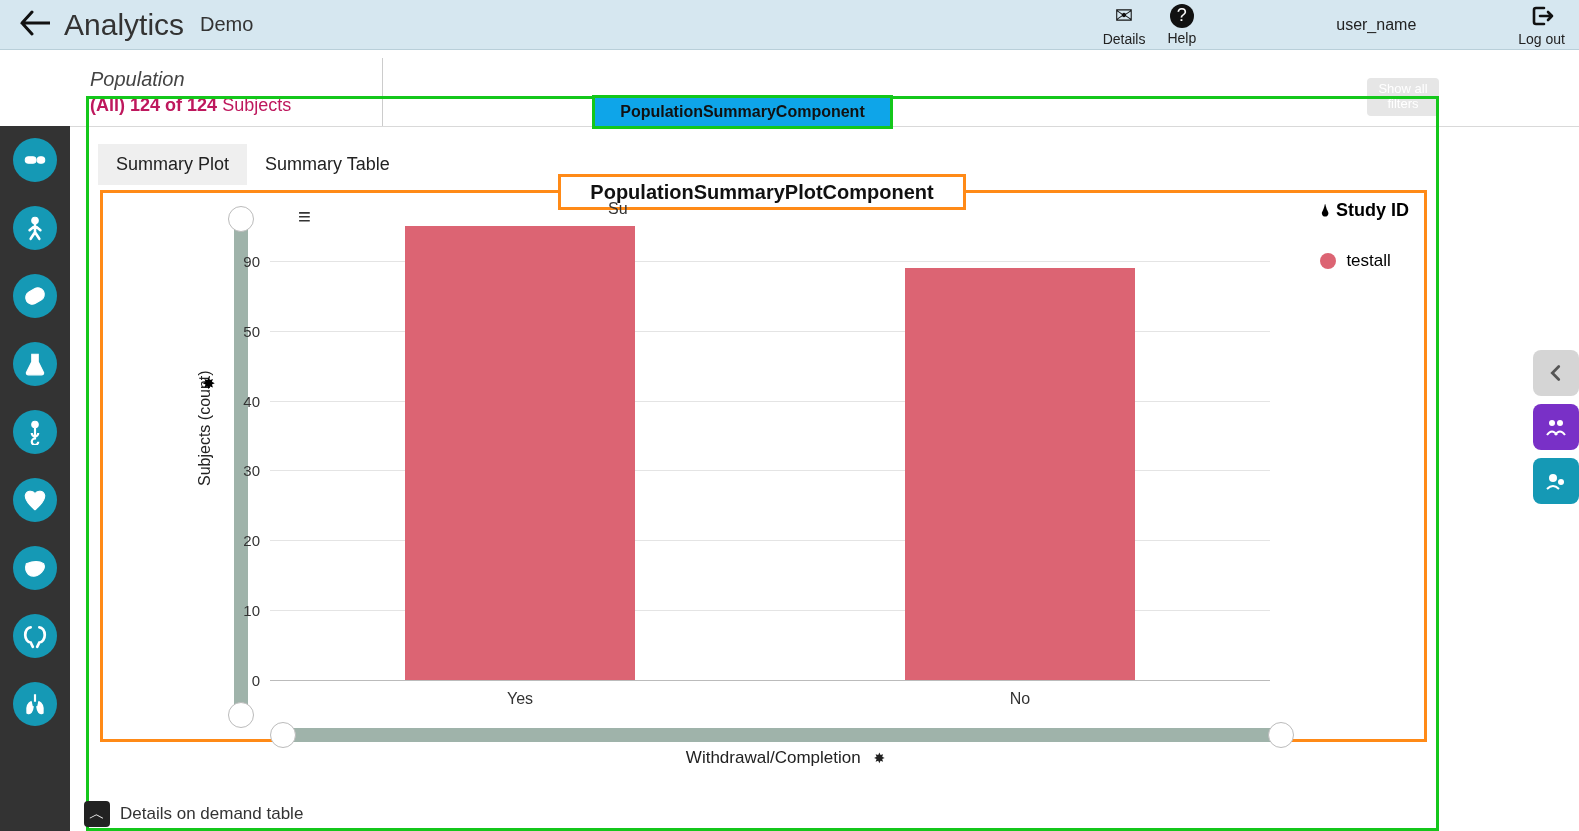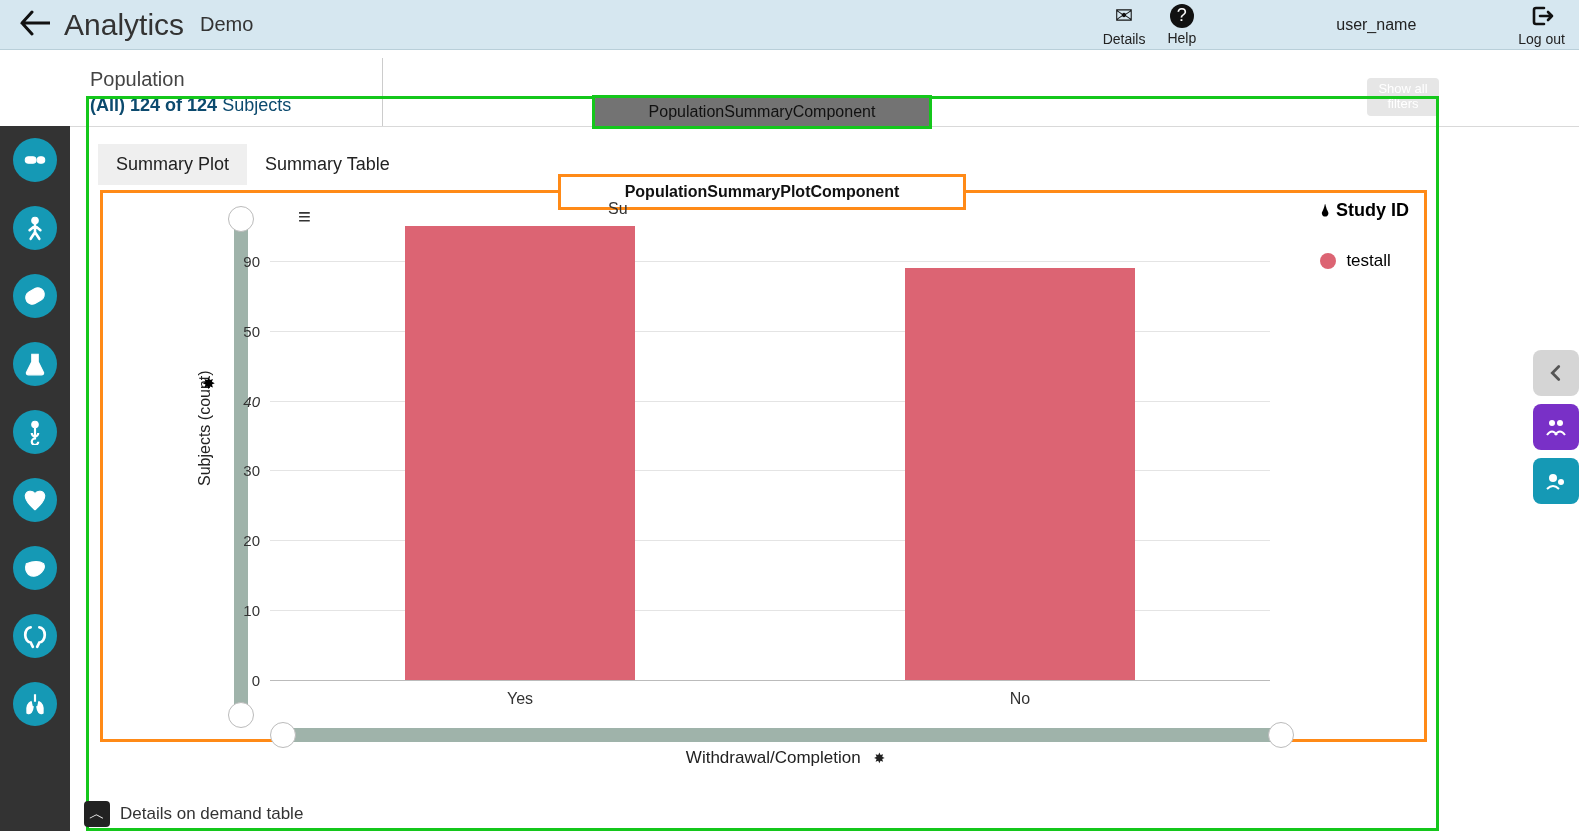--- a/index.html
+++ b/index.html
@@ -45,22 +45,22 @@
   }
   .sidebar .side-item svg { width: 26px; height: 26px; fill: #fff; stroke: #fff; }
   .sidebar-white-gap { position: absolute; top:58px; left:0; width:70px; height:68px; background:#fff; }
 
   
   .pop-header {
     position: absolute;
     left: 90px; top: 66px;
     line-height: 1.35;
   }
-  .pop-header .pop-title { font-size: 20px; color: #444; }
-  .pop-header .pop-sub { font-size: 18px; color: #0c4a6e; }
+  .pop-header .pop-title { font-size: 20px; color: #444; font-style: italic; }
+  .pop-header .pop-sub { font-size: 18px; color: #be185d; }
   .pop-header .pop-sub b { font-weight: bold; }
 
   .pop-divider { position:absolute; left:382px; top:58px; width:1px; height:68px; background:#ccc; }
 
   
   .show-all-filters {
     position: absolute;
     right: 140px; top: 78px;
     background: #e6e6e6;
     color: #fff;
@@ -94,43 +94,43 @@
   
   .box-green {
     position: absolute;
     left: 16px; top: -30px; right: 140px; bottom: 0;
     border: 3px solid #14c71b;
     pointer-events: none;
   }
   .box-green-label {
     position: absolute;
     left: 522px; top: -31px;
-    width: 340px; height: 34px;
+    width: 301px; height: 34px;
     border: 3px solid #14c71b;
-    background: #737373;
+    background: #0ea5e9;
     display: flex; align-items: center; justify-content: center;
-    font-weight: normal; font-size: 16px; color: #111;
+    font-weight: bold; font-size: 16px; color: #111;
     pointer-events:none;
   }
 
   
   .box-orange {
     position: absolute;
     left: 30px; top: 64px; right: 152px; height: 552px;
     border: 3px solid #ff8a17;
     pointer-events: none;
   }
   .box-orange-label {
     position: absolute;
     left: 488px; top: 48px;
     width: 408px; height: 36px;
     border: 3px solid #ff8a17;
     background: #fff;
     display: flex; align-items: center; justify-content: center;
-    font-weight: bold; font-size: 16px; color: #111;
+    font-weight: bold; font-size: 20px; color: #111;
     pointer-events:none;
   }
 
   
   .chart-wrap {
     position: absolute;
     left: 92px; top: 70px; right: 170px; height: 560px;
   }
   .chart-menu-icon { position:absolute; left:136px; top:8px; font-size:22px; cursor:pointer; color:#333;}
   .chart-title-cut { position:absolute; left:446px; top:4px; font-size:16px; color:#333; }
@@ -322,21 +322,21 @@
     <div class="plot-area" id="plot-area">
         <div class="gridline" style="top: 454px;"></div>
         <div class="y-tick" style="top: 454px;">0</div>
         <div class="gridline" style="top: 384.154px;"></div>
         <div class="y-tick" style="top: 384.154px;">10</div>
         <div class="gridline" style="top: 314.308px;"></div>
         <div class="y-tick" style="top: 314.308px;">20</div>
         <div class="gridline" style="top: 244.462px;"></div>
         <div class="y-tick" style="top: 244.462px;">30</div>
         <div class="gridline" style="top: 174.615px;"></div>
-        <div class="y-tick" style="top: 174.615px; font-style: italic;">40</div>
+        <div class="y-tick" style="top: 174.615px;">40</div>
         <div class="gridline" style="top: 104.769px;"></div>
         <div class="y-tick" style="top: 104.769px;">50</div>
         <div class="gridline" style="top: 34.9231px;"></div>
         <div class="y-tick" style="top: 34.9231px;">90</div>
         <div class="bar" style="left: 135px; width: 230px; height: 454px; background: rgb(220, 100, 115);"></div>
         <div class="bar" style="left: 635px; width: 230px; height: 412.092px; background: rgb(220, 100, 115);"></div>
       </div>
     <div class="x-axis-line"></div>
 
     <div class="h-slider">

